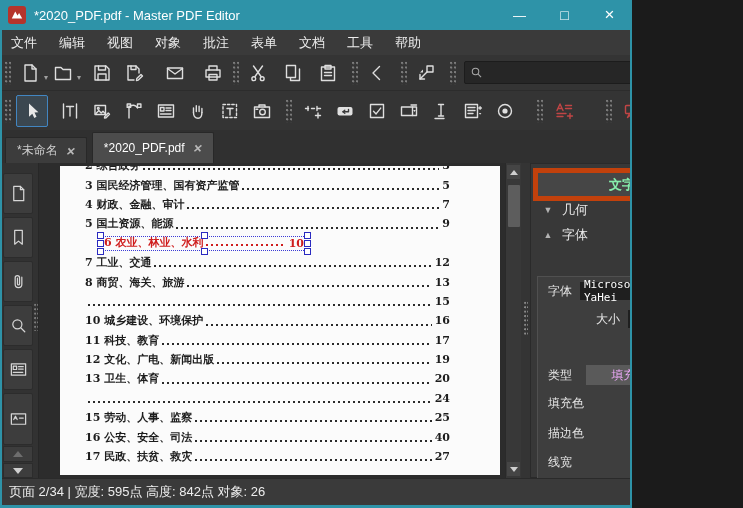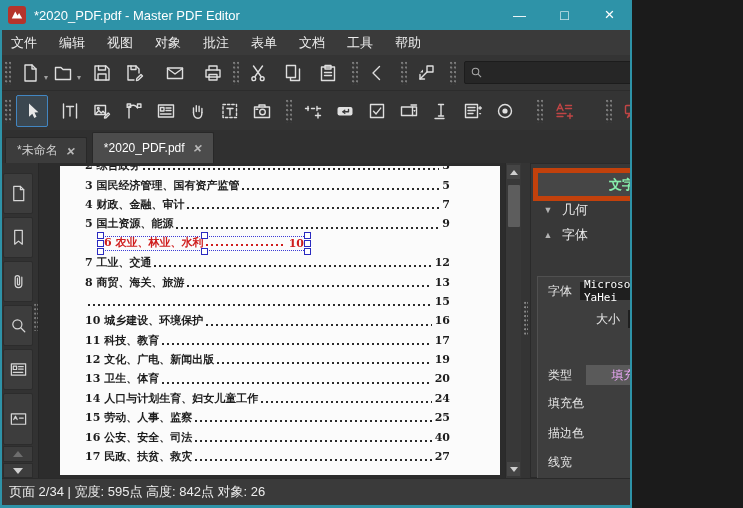--- a/index.html
+++ b/index.html
@@ -504,21 +504,20 @@
             <span class="txt">12 文化、广电、新闻出版</span>
             <span class="leader"></span>
             <span class="pg">19</span>
           </div>
           <div class="toc-row">
             <span class="txt">13 卫生、体育</span>
             <span class="leader"></span>
             <span class="pg">20</span>
           </div>
           <div class="toc-row">
-            <span class="txt">14 人口与计划生育、妇女儿童工作</span>
             <span class="leader"></span>
             <span class="pg">24</span>
           </div>
           <div class="toc-row">
             <span class="txt">15 劳动、人事、监察</span>
             <span class="leader"></span>
             <span class="pg">25</span>
           </div>
           <div class="toc-row">
             <span class="txt">16 公安、安全、司法</span>

